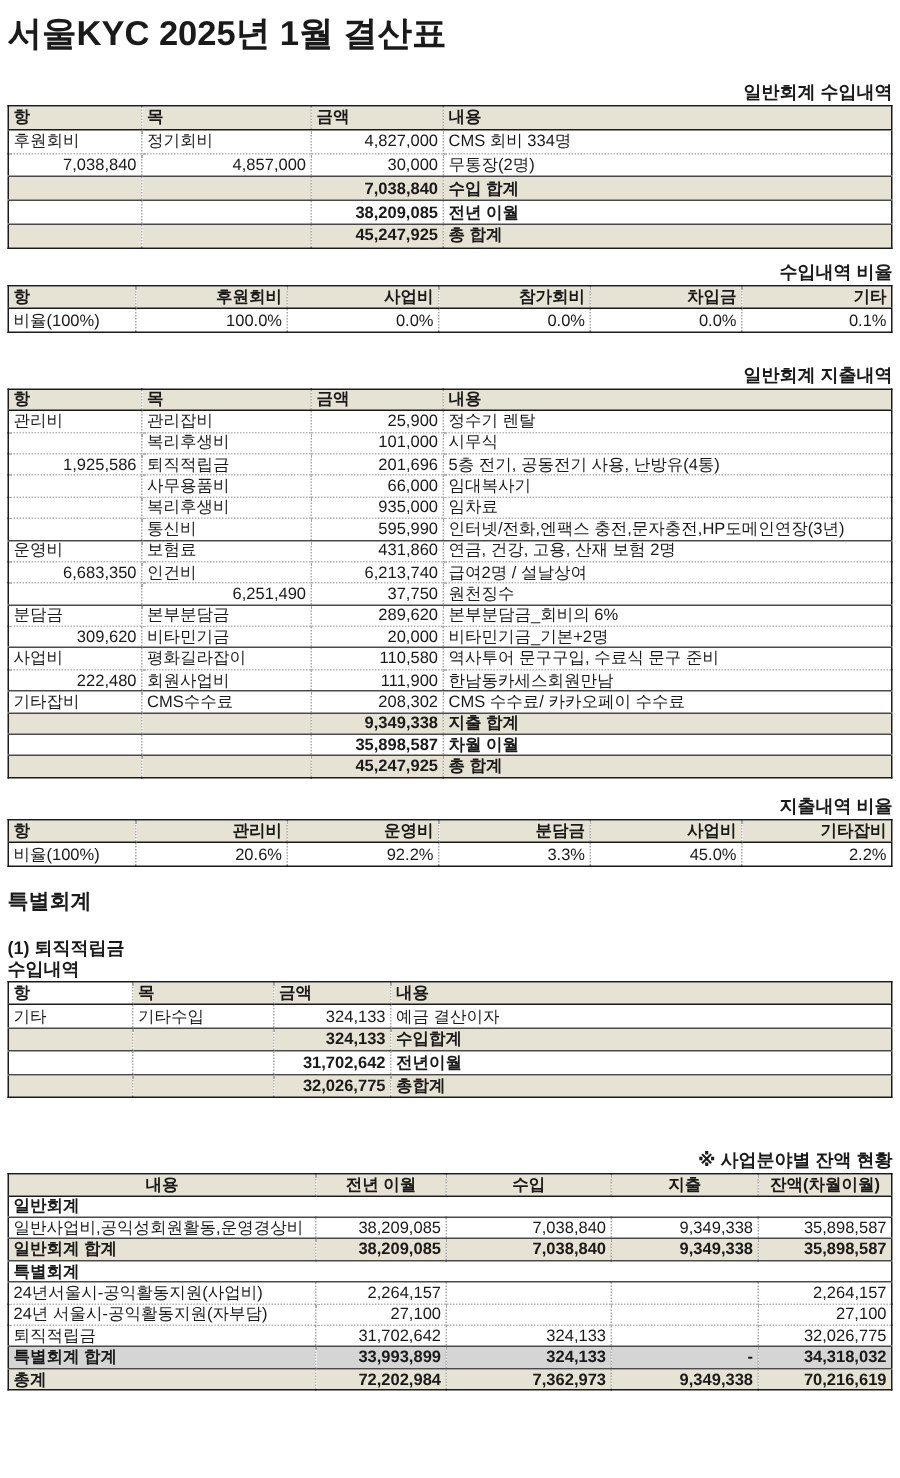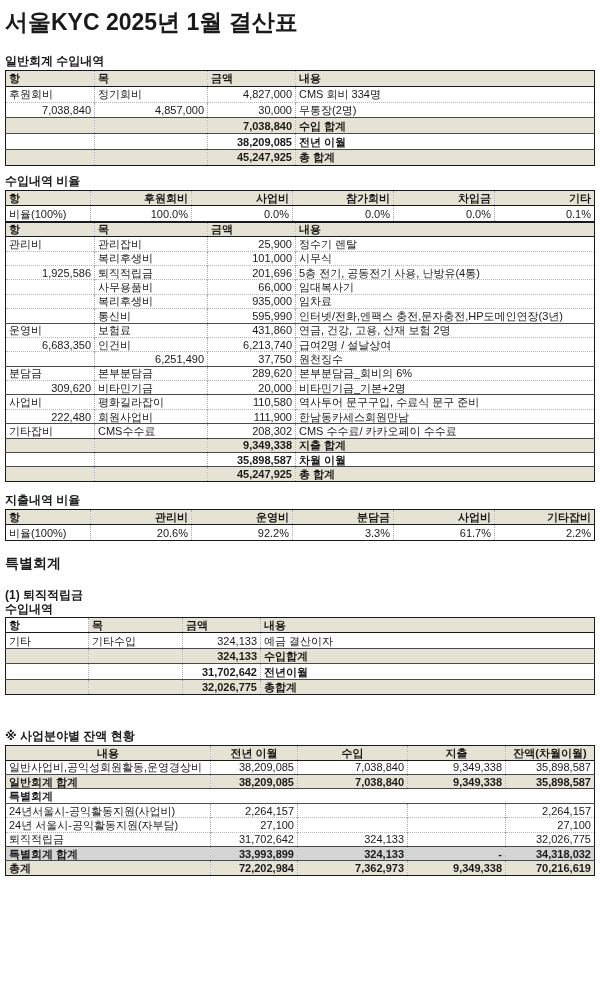--- a/index.html
+++ b/index.html
@@ -9,21 +9,21 @@
   }
   *{box-sizing:border-box;margin:0;padding:0;}
   html,body{background:#fff;}
   body{
     width:600px;height:985px;overflow:hidden;
     font-family:"Liberation Sans","DejaVu Sans",sans-serif;
     color:#1a1a1a;
   }
   .page{padding:8px 5px 11px 5px;}
   h1.title{font-size:23px;font-weight:bold;line-height:28px;letter-spacing:0px;}
-  .tbl-label{font-size:12px;font-weight:bold;line-height:15px;margin:18px 0 1px 0;}
+  .tbl-label{font-size:12px;font-weight:bold;line-height:15px;margin:18px 0 1px 0;text-align:right;}
   .tbl-label.m2{margin-top:8px;}
   .tbl-label.m3{margin-top:21px;}
   .tbl-label.m4{margin-top:11px;}
   .tbl-label.m6{margin-top:34px;}
   h2.special-heading{font-size:14px;font-weight:bold;line-height:17px;margin-top:14px;}
   .sub-heading{font-size:12px;font-weight:bold;line-height:14px;margin-top:16px;}
   .sub-label{font-size:12px;font-weight:bold;line-height:14px;margin-bottom:1px;}
 
   table{
     border-collapse:collapse;table-layout:fixed;width:590px;
@@ -144,20 +144,21 @@
           <td>비율(100%)</td>
           <td class="num">100.0%</td>
           <td class="num">0.0%</td>
           <td class="num">0.0%</td>
           <td class="num">0.0%</td>
           <td class="num">0.1%</td>
         </tr>
       </tbody>
     </table>
 
+  <div class="tbl-label m3">일반회계 지출내역</div>
   <table class="tbl-t3">
     <colgroup>
         <col style="width:89px">
         <col style="width:113px">
         <col style="width:88px">
         <col>
       </colgroup>
   <thead>
         <tr>
           <th>항</th>
@@ -291,21 +292,21 @@
           <th>사업비</th>
           <th>기타잡비</th>
         </tr>
       </thead>
       <tbody>
         <tr class="r-data">
           <td>비율(100%)</td>
           <td class="num">20.6%</td>
           <td class="num">92.2%</td>
           <td class="num">3.3%</td>
-          <td class="num">61.7%</td>
+          <td class="num">45.0%</td>
           <td class="num">2.2%</td>
         </tr>
       </tbody>
     </table>
 
   <h2 class="special-heading">특별회계</h2>
   <div class="sub-heading">(1) 퇴직적립금</div>
   <div class="sub-label">수입내역</div>
   <table class="tbl-t5 tbl-special">
     <colgroup>
@@ -362,20 +363,23 @@
   <thead>
         <tr>
           <th>내용</th>
           <th>전년 이월</th>
           <th>수입</th>
           <th>지출</th>
           <th>잔액(차월이월)</th>
         </tr>
       </thead>
       <tbody>
+        <tr class="r-section">
+          <td colspan="5">일반회계</td>
+        </tr>
         <tr class="r-data">
           <td>일반사업비,공익성회원활동,운영경상비</td>
           <td class="num">38,209,085</td>
           <td class="num">7,038,840</td>
           <td class="num">9,349,338</td>
           <td class="num">35,898,587</td>
         </tr>
         <tr class="r-sum">
           <td>일반회계 합계</td>
           <td class="num">38,209,085</td>

